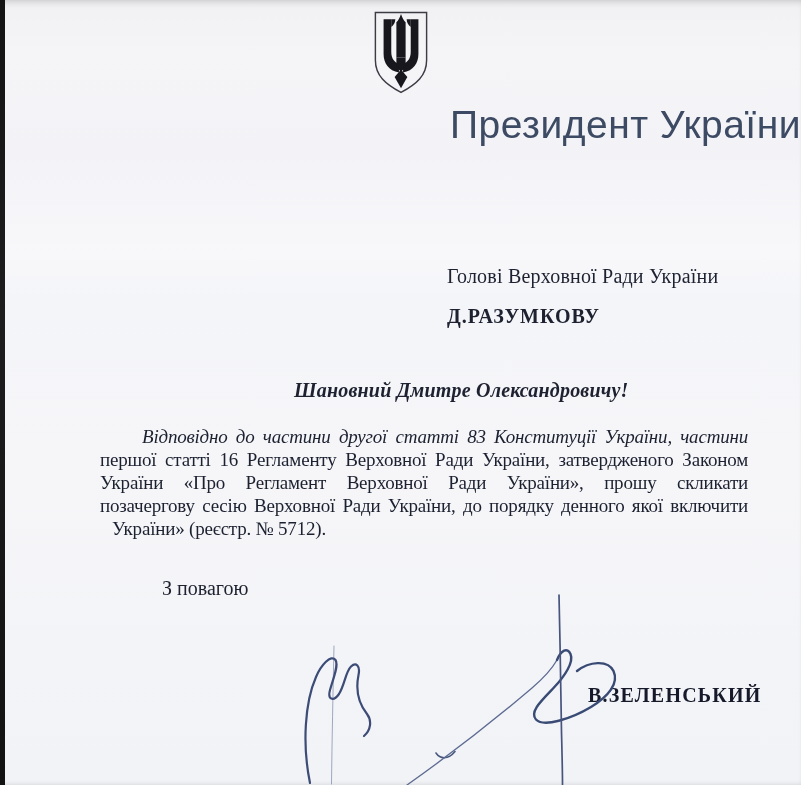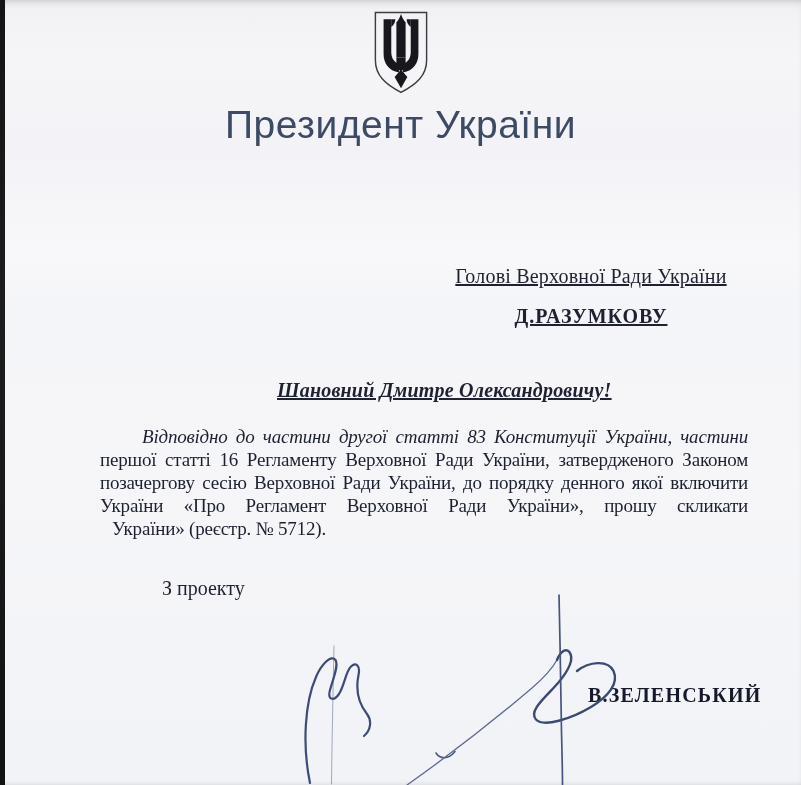--- a/index.html
+++ b/index.html
@@ -18,36 +18,36 @@
   .edge-strip{
     position:absolute;left:0;top:0;width:5px;height:785px;
     background:linear-gradient(180deg,#141414,#1d1d1f 40%,#121212);
   }
   
   .emblem{
     position:absolute;left:371px;top:11px;width:60px;height:84px;
   }
   .letterhead-title{
     position:absolute;left:0;top:103px;width:100%;
-    text-align:center;
+    text-align:right;
     font-family:"Liberation Sans", sans-serif;
     font-size:39px;
     letter-spacing:.5px;
     color:#3d4a63;
   }
   
   .recipient{
-    position:absolute;left:447px;top:265px;width:288px;text-align:center;text-decoration:underline;
+    position:absolute;left:447px;top:265px;width:288px;
   }
   .recipient-title{font-size:20px;letter-spacing:.2px;}
   .recipient-name{margin-top:17px;font-size:20px;font-weight:bold;letter-spacing:1px;}
   
   .salutation{
-    position:absolute;left:277px;top:379px;
-    font-size:20px;font-weight:bold;font-style:italic;letter-spacing:.2px;text-decoration:underline;
+    position:absolute;left:294px;top:379px;
+    font-size:20px;font-weight:bold;font-style:italic;letter-spacing:.2px;
   }
   
   .body-par{
     position:absolute;left:100px;top:425px;width:648px;
     font-size:19px;line-height:23px;letter-spacing:-.2px;
     color:#1c2130;
   }
   .body-line{
     text-align:justify;
     text-align-last:justify;
@@ -92,26 +92,26 @@
   <div class="recipient">
     <div class="recipient-title">Голові Верховної Ради України</div>
     <div class="recipient-name">Д.РАЗУМКОВУ</div>
   </div>
 
   <div class="salutation">Шановний Дмитре Олександровичу!</div>
 
   <div class="body-par">
     <div class="body-line first">Відповідно до частини другої статті 83 Конституції України, частини</div>
     <div class="body-line">першої статті 16 Регламенту Верховної Ради України, затвердженого Законом</div>
+    <div class="body-line">України «Про Регламент Верховної Ради України», прошу скликати</div>
     <div class="body-line">позачергову сесію Верховної Ради України, до порядку денного якої включити</div>
-    <div class="body-line">України «Про Регламент Верховної Ради України», прошу скликати</div>
     <div class="body-line last">України» (реєстр. № 5712).</div>
   </div>
 
-  <div class="valediction">З проекту</div>
+  <div class="valediction">З повагою</div>
 
   <div class="signer-name">В.ЗЕЛЕНСЬКИЙ</div>
 
   <svg class="signature-svg" viewBox="290 592 372 193" fill="none" stroke-linecap="round" stroke-linejoin="round">
     <path d="M334,646 C333,692 332,742 331.5,784" stroke="#7b86a8" stroke-width="1" opacity="0.7"></path>
     <path d="M310,783 C302,744 305,702 316,677 C321,665 331,654 335.5,660 C339,665 333,679 330,690
              C327.5,699 333,702.5 339,694 C345,684 345.5,672 351,666.5 C356,662 360.5,665.5 358.5,675
              C355.5,690 359,704 367,714 C372,720.5 371,730 364,736" stroke="#3c4c77" stroke-width="2.2"></path>
     <path d="M436,753 C440,759 448,760 455,751.5" stroke="#4a587f" stroke-width="1.6"></path>
     <path d="M407,785 C441,761 492,722 532,688 C546,676 553,667 557,660" stroke="#5d6b92" stroke-width="1.3"></path>

